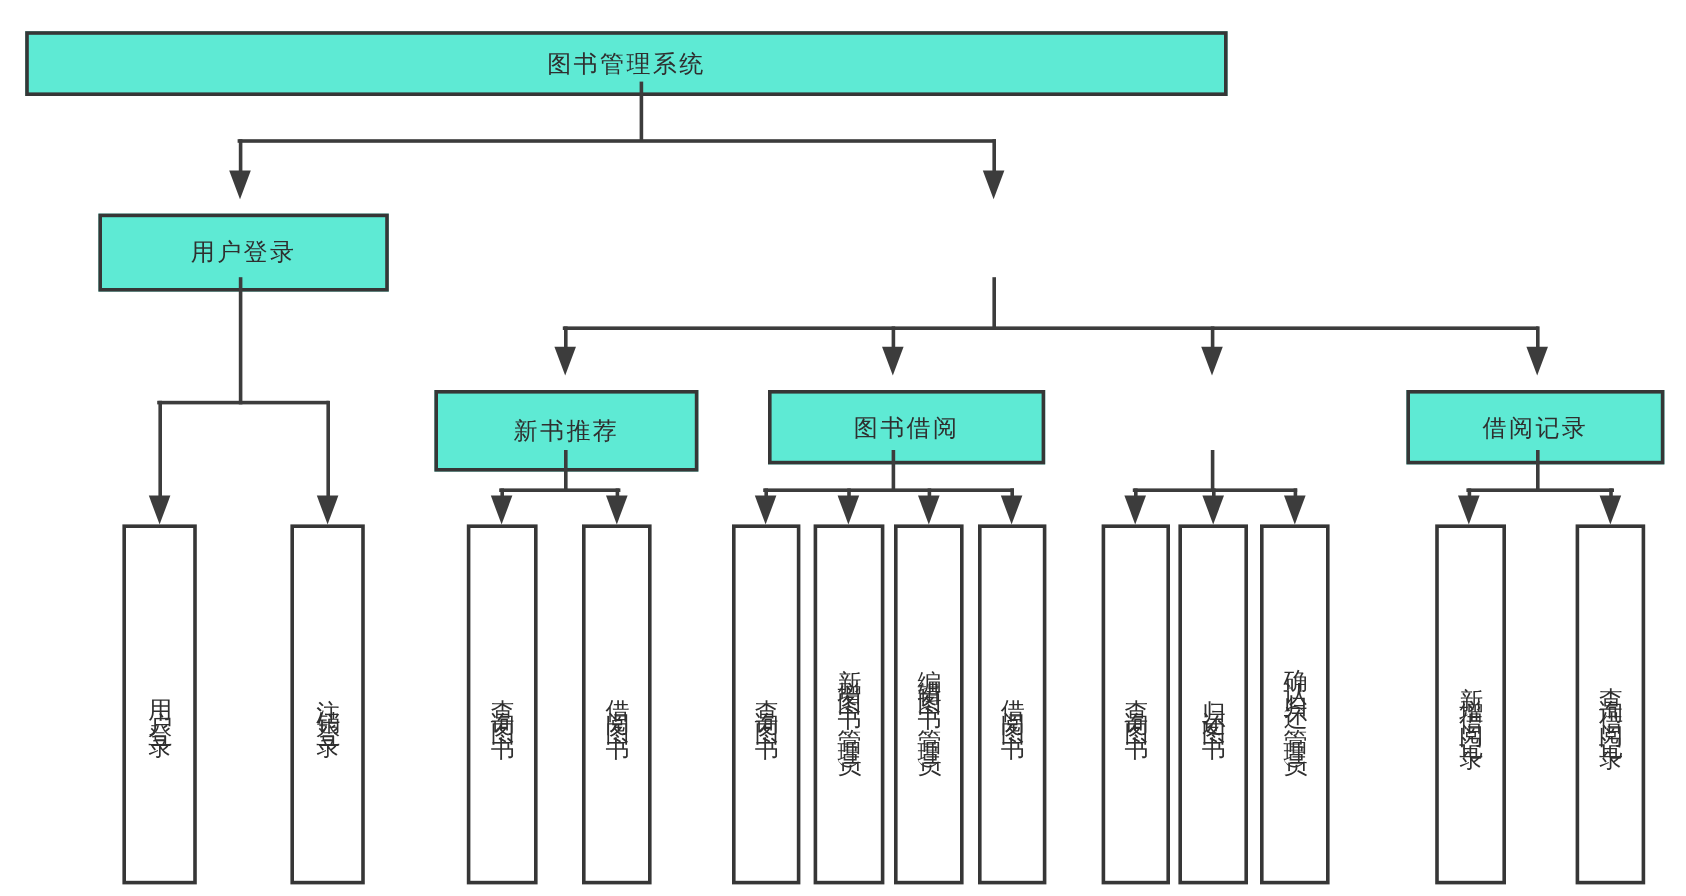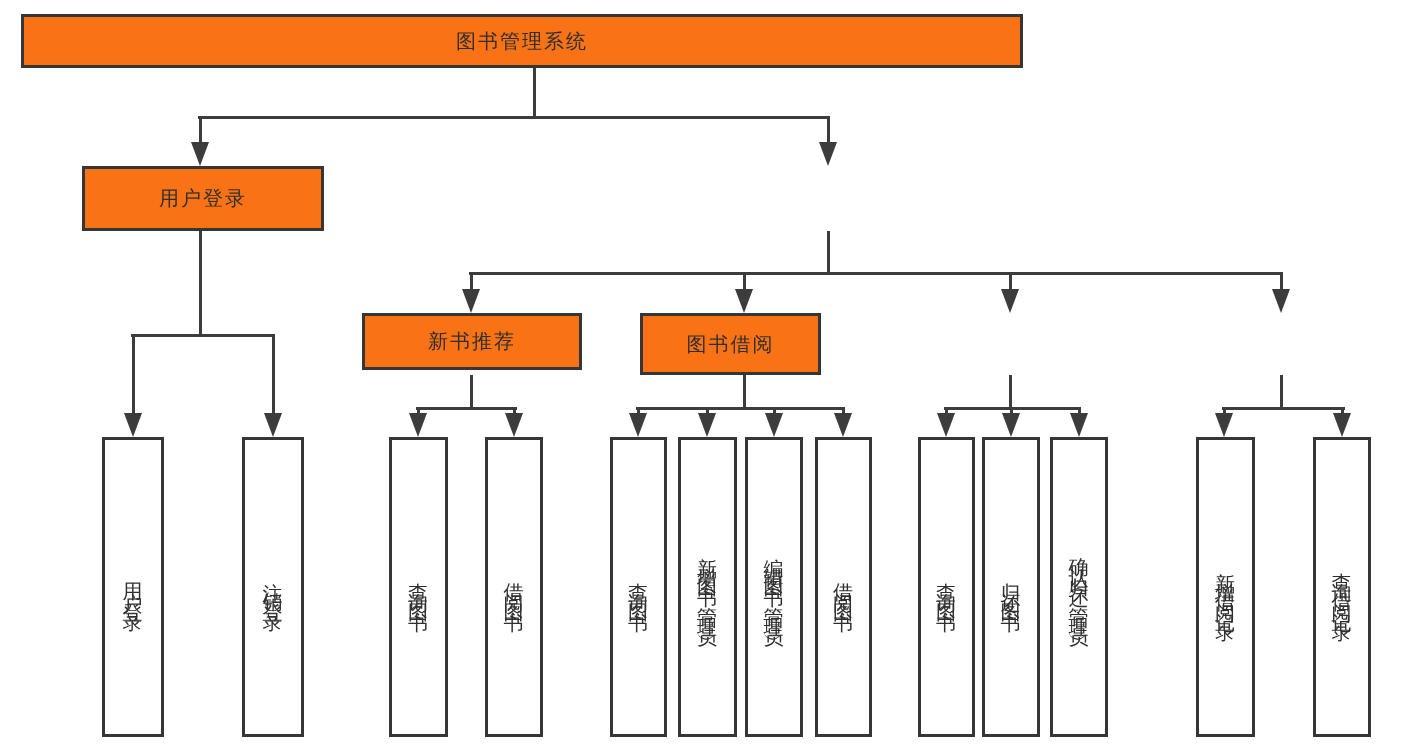--- a/index.html
+++ b/index.html
@@ -7,26 +7,27 @@
     position:relative;
     width:1405px;height:747px;
     background:var(--background,#ffffff);
     font-family:"Liberation Sans",sans-serif;
     overflow:hidden;
   }
   .box{
     position:absolute;
     box-sizing:border-box;
     border:3px solid var(--box-border,#363636);
-    background:#f97316;
+    background:#5eead4;
     display:flex;align-items:center;justify-content:center;
     color:var(--text,#2f2f2f);
     font-size:20px;
     letter-spacing:2px;
     white-space:nowrap;
+    margin-top:12px;
   }
   .vbox{
     position:absolute;
     box-sizing:border-box;
     border:3px solid var(--box-border,#363636);
     background:#fff;
     display:flex;align-items:center;justify-content:center;
     color:var(--text,#2f2f2f);
   }
   .vbox .vtext{
@@ -62,25 +63,28 @@
 <div id="canvas">
 
   <div class="box" style="left:21px;top:14px;width:1002px;height:54px;">
     <span>图书管理系统</span>
   </div>
 
   <div class="box" style="left:82px;top:166px;width:242px;height:65px;">
     <span>用户登录</span>
   </div>
 
-  <div class="box" style="left:362px;top:313px;width:220px;height:57px;">
+  <div class="box" style="left:362px;top:313px;width:220px;height:68px;">
     <span>新书推荐</span>
   </div>
-  <div class="box" style="left:640px;top:313px;width:181px;height:62px;">
+  <div class="box" style="left:640px;top:313px;width:231px;height:62px;">
     <span>图书借阅</span>
+  </div>
+  <div class="box" style="left:1172px;top:313px;width:215px;height:62px;">
+    <span>借阅记录</span>
   </div>
 
   <div class="vbox" style="left:102px;top:437px;width:62px;height:300px;">
     <span class="vtext">用户登录</span>
   </div>
   <div class="vbox" style="left:242px;top:437px;width:62px;height:300px;">
     <span class="vtext">注销登录</span>
   </div>
 
   <div class="vbox" style="left:389px;top:437px;width:59px;height:300px;">

